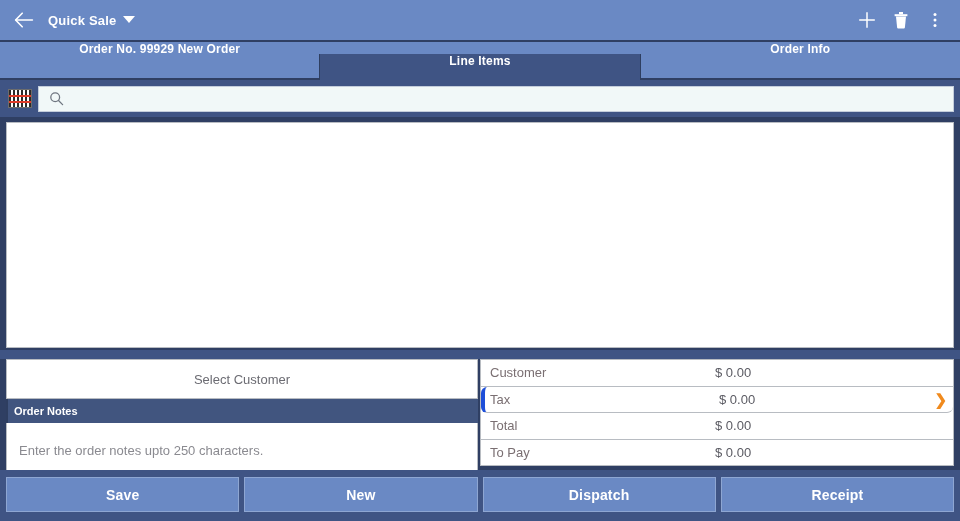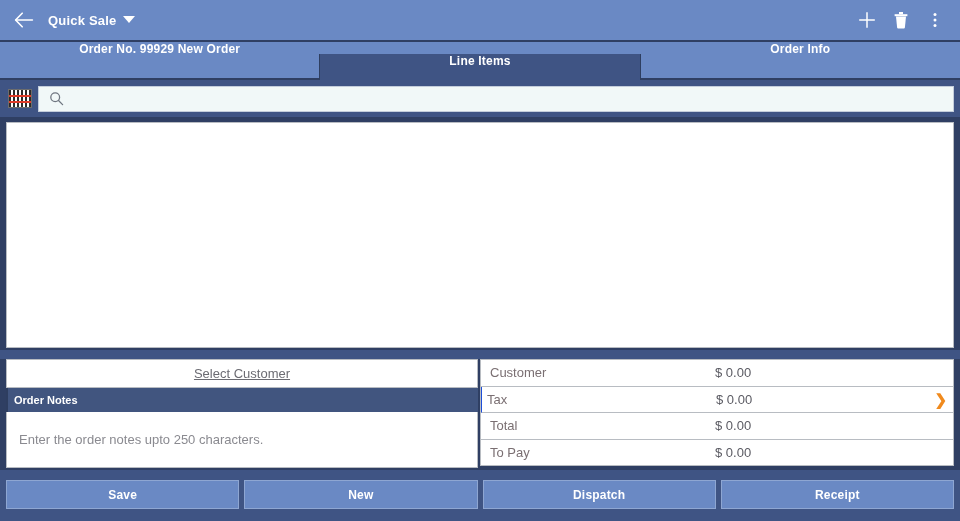--- a/index.html
+++ b/index.html
@@ -187,30 +187,29 @@
     width: 960px; height: 109px;
   }
 
   .left-panel {
     position: absolute;
     left: 6px; top: 0;
     width: 472px; height: 107px;
     box-sizing: border-box;
   }
   .select-customer {
-    height: 29px;
+    height: 40px;
     background: #ffffff;
     border: 1px solid #b8bcc2;
     box-sizing: border-box;
     display: flex;
     align-items: center;
     justify-content: center;
     color: #6b6b72;
     font-size: 13px;
-    text-decoration: underline;
   }
   .order-notes-head {
     height: 24px;
     background: #41557f;
     border-left: 2px solid #2e3e60;
     box-sizing: border-box;
     display: flex;
     align-items: center;
     padding-left: 6px;
     color: #ffffff;
@@ -250,21 +249,22 @@
   .total-row {
     height: 26.5px;
     display: flex;
     align-items: center;
     border-bottom: 1px solid #b8bcc2;
     box-sizing: border-box;
     position: relative;
   }
   .total-row:last-child { border-bottom: none; }
   .total-row.highlight {
-    border-left: 1px solid #1d4ed8;
+    border-left: 4px solid #1d4ed8;
+    border-radius: 6px;
   }
   .total-label {
     width: 234px;
     padding-left: 9px;
     box-sizing: border-box;
     color: #7a6f72;
     font-size: 13px;
   }
   .total-row.highlight .total-label { padding-left: 5px; }
   .total-value {
@@ -286,30 +286,30 @@
     left: 0; top: 470px;
     width: 960px; height: 51px;
     background: #3f5484;
     display: flex;
     align-items: center;
     box-sizing: border-box;
     padding: 4px 6px 6px 6px;
   }
   .action-btn {
     flex: 1 1 0;
-    height: 29px;
+    height: 35px;
     margin-right: 5px;
     background: #6a89c4;
     border: 1px solid #8ea6d2;
     box-sizing: border-box;
     display: flex;
     align-items: center;
     justify-content: center;
     color: #ffffff;
-    font-size: 12px;
+    font-size: 14px;
     font-weight: bold;
     letter-spacing: 0.2px;
   }
   .action-btn:last-child { margin-right: 0; }
 </style>
 </head>
 <body>
 
 <div id="app">
 

